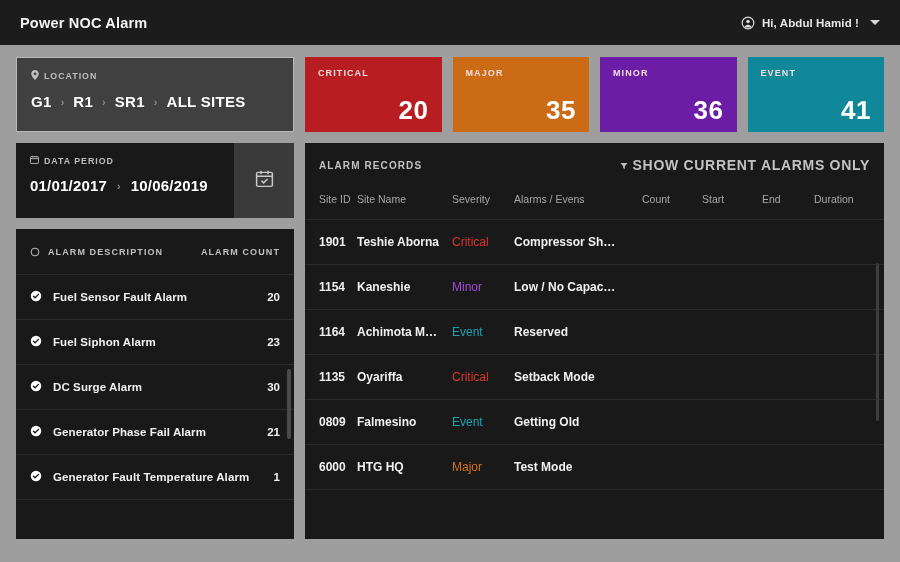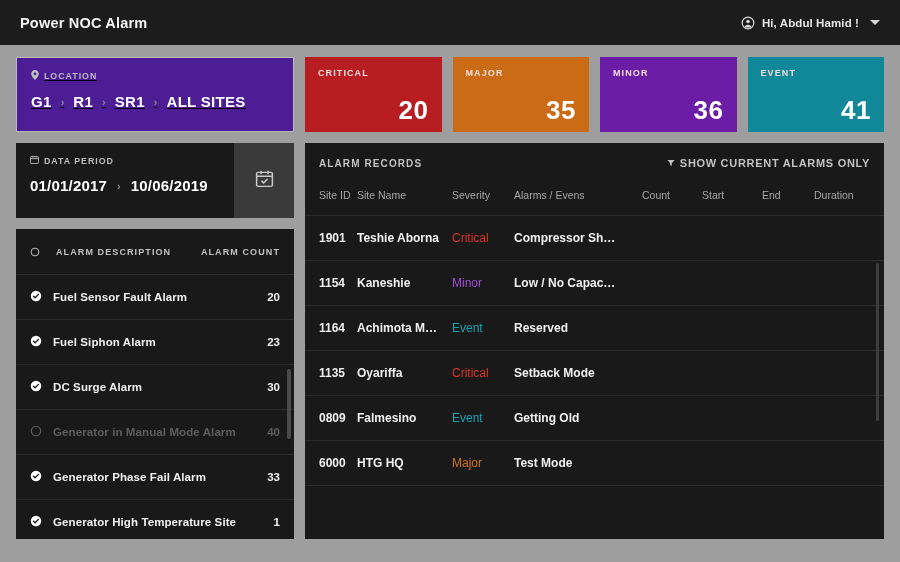--- a/index.html
+++ b/index.html
@@ -29,22 +29,22 @@
     margin-left: 4px;
   }
 
   
   .body-wrap { display: flex; gap: 11px; padding: 12px 16px 10px 16px; }
   .left-col { width: 280px; display: flex; flex-direction: column; gap: 11px; }
   .right-col { flex: 1; display: flex; flex-direction: column; gap: 11px; }
 
   
   .loc-card {
-    background: #4c1d95; border: 1px solid #b9b9b9;
-    padding: 12px 14px 14px 14px; height: 75px; text-decoration: underline;
+    background: #404040; border: 1px solid #b9b9b9;
+    padding: 12px 14px 14px 14px; height: 75px;
   }
   .card-label {
     display: flex; align-items: center; gap: 5px;
     color: #bdbdbd; font-size: 8.8px; font-weight: bold; letter-spacing: 1px;
   }
   .breadcrumb {
     display: flex; align-items: center; gap: 9px; margin-top: 11px;
   }
   .crumb { color: #fff; font-size: 15px; font-weight: bold; letter-spacing: .3px; }
   .crumb-sep { color: #8a8a8a; font-size: 11px; font-weight: bold; }
@@ -63,21 +63,21 @@
   }
 
   
   .desc-panel {
     background: #191919; height: 310px; overflow: hidden; position: relative;
   }
   .desc-head {
     display: flex; align-items: center; justify-content: space-between;
     padding: 14px 14px 13px 14px; border-bottom: 1px solid #2b2b2b;
   }
-  .desc-head-left { display: flex; align-items: center; gap: 16px; }
+  .desc-head-left { display: flex; align-items: center; gap: 8px; }
   .desc-head-txt { color: #c2c2c2; font-size: 9px; font-weight: bold; letter-spacing: 1.1px; }
   .desc-count-txt { color: #c2c2c2; font-size: 9px; font-weight: bold; letter-spacing: 1.1px; }
   .desc-list { position: relative; }
   .desc-row {
     display: flex; align-items: center; justify-content: space-between;
     padding: 0 14px; height: 45px; border-bottom: 1px solid #2b2b2b;
     cursor: pointer;
   }
   .desc-row-left { display: flex; align-items: center; gap: 11px; }
   .desc-name { color: #f0f0f0; font-size: 11.5px; font-weight: bold; letter-spacing: .1px; }
@@ -105,21 +105,21 @@
   .rec-panel {
     background: #191919; flex: 1; height: 397px; overflow: hidden; position: relative;
   }
   .rec-head {
     display: flex; align-items: center; justify-content: space-between;
     padding: 14px 14px 12px 14px;
   }
   .rec-title { color: #c2c2c2; font-size: 10px; font-weight: bold; letter-spacing: 1.1px; }
   .rec-filter {
     display: flex; align-items: center; gap: 5px; cursor: pointer;
-    color: #c2c2c2; font-size: 11px; font-weight: bold; letter-spacing: .7px;
+    color: #c2c2c2; font-size: 14px; font-weight: bold; letter-spacing: .7px;
   }
   table.rec { width: 100%; border-collapse: collapse; table-layout: fixed; }
   table.rec th {
     text-align: left; color: #a6a6a6; font-size: 10.5px; font-weight: normal;
     padding: 8px 0 14px 0; border-bottom: 1px solid #2b2b2b;
   }
   table.rec td {
     color: #f0f0f0; font-size: 12px; font-weight: bold;
     height: 45px; border-bottom: 1px solid #2b2b2b;
   }
@@ -243,46 +243,37 @@
             <div class="desc-row">
               <div class="desc-row-left">
                 <span><svg width="12" height="12" viewBox="0 0 16 16">
                     <circle cx="8" cy="8" r="7" fill="#ffffff"></circle>
                     <path d="M4.6 8.2l2.2 2.2 4.5-4.6" fill="none" stroke="#191919" stroke-width="1.8" stroke-linecap="round"></path>
                   </svg></span>
                 <span class="desc-name">DC Surge Alarm</span>
               </div>
               <span class="desc-num">30</span>
             </div>
-            <div class="desc-row off">
-              <div class="desc-row-left">
-                <span><svg width="12" height="12" viewBox="0 0 16 16" fill="none" stroke="#5e5e5e" stroke-width="1.5">
-                    <circle cx="8" cy="8" r="6.3"></circle>
-                  </svg></span>
-                <span class="desc-name">Generator in Manual Mode Alarm</span>
-              </div>
-              <span class="desc-num">40</span>
-            </div>
             <div class="desc-row">
               <div class="desc-row-left">
                 <span><svg width="12" height="12" viewBox="0 0 16 16">
                     <circle cx="8" cy="8" r="7" fill="#ffffff"></circle>
                     <path d="M4.6 8.2l2.2 2.2 4.5-4.6" fill="none" stroke="#191919" stroke-width="1.8" stroke-linecap="round"></path>
                   </svg></span>
                 <span class="desc-name">Generator Phase Fail Alarm</span>
               </div>
-              <span class="desc-num">33</span>
-            </div>
-            <div class="desc-row">
-              <div class="desc-row-left">
-                <span><svg width="12" height="12" viewBox="0 0 16 16">
-                    <circle cx="8" cy="8" r="7" fill="#ffffff"></circle>
-                    <path d="M4.6 8.2l2.2 2.2 4.5-4.6" fill="none" stroke="#191919" stroke-width="1.8" stroke-linecap="round"></path>
-                  </svg></span>
-                <span class="desc-name">Generator High Temperature Site</span>
+              <span class="desc-num">21</span>
+            </div>
+            <div class="desc-row">
+              <div class="desc-row-left">
+                <span><svg width="12" height="12" viewBox="0 0 16 16">
+                    <circle cx="8" cy="8" r="7" fill="#ffffff"></circle>
+                    <path d="M4.6 8.2l2.2 2.2 4.5-4.6" fill="none" stroke="#191919" stroke-width="1.8" stroke-linecap="round"></path>
+                  </svg></span>
+                <span class="desc-name">Generator Fault Temperature Alarm</span>
               </div>
               <span class="desc-num">1</span>
             </div>
           </div>
         <div class="sb-track"></div>
       </div>
     </div>
 
     <div class="right-col">
 

